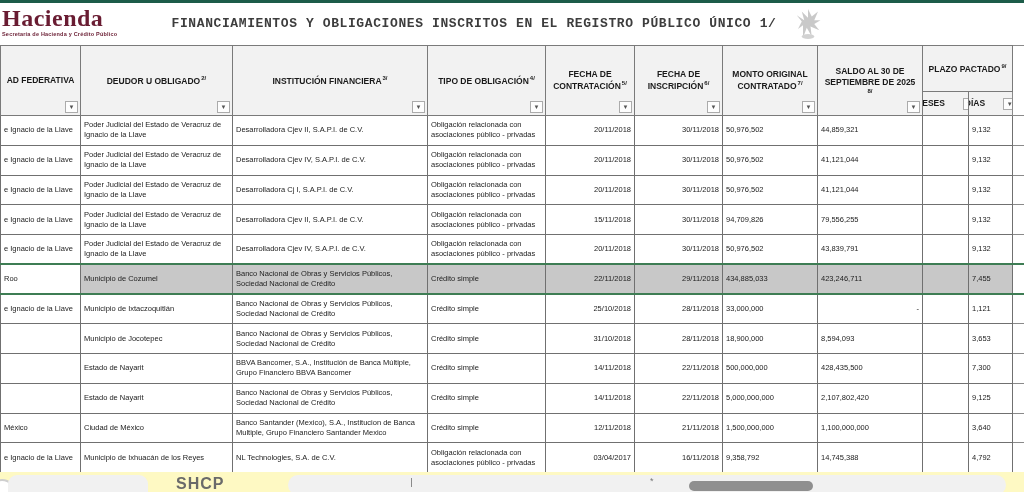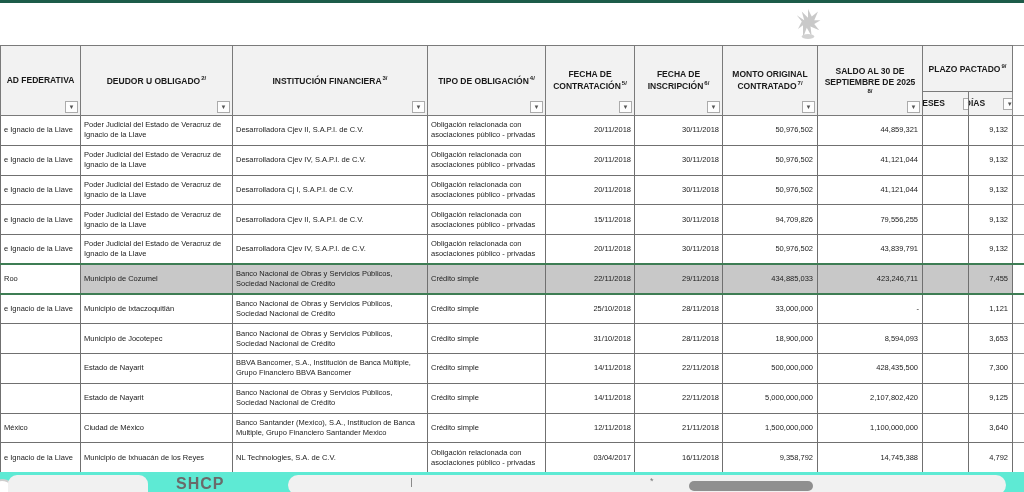--- a/index.html
+++ b/index.html
@@ -49,43 +49,48 @@
   }
   th.filler, td.filler { background: #ffffff; border: 1px solid #8a8a8a; border-right: none; }
 
   tbody tr { height: 29.75px; margin-top: 41px; }
   tbody td {
     border: 1px solid #707070; font-size: 7.5px; color: #222;
     padding: 1px 3px; vertical-align: middle; line-height: 1.35; background: #fff;
   }
   td.l { text-align: left; }
   td.c { text-align: right; }
-  td.r { text-align: right; padding-right: 4px; }
+  td.r { text-align: left; padding-right: 4px; }
   td.nowrap { white-space: nowrap; }
   tr.hl td { border-top: 2px solid #3e7d54; border-bottom: 2px solid #3e7d54; }
   tr.hl td:not(:first-child):not(.filler) { background: #c8c8c8; }
 
   
-  .bottom-strip { position: absolute; top: 472px; left: 0; width: 100%; height: 20px; background: #5eead4; }
+  .bottom-strip { position: absolute; top: 472px; left: 0; width: 100%; height: 20px; background: #fef9c3; }
   .corner-arc { position: absolute; left: -12px; top: 7px; width: 28px; height: 28px; border-radius: 50%; border: 2px solid #cfcfcf; background: #fff; }
   .sheet-tab { position: absolute; left: 8px; top: 3px; width: 140px; height: 20px; background: #f1f1f1; border-radius: 9px 9px 0 0; cursor: pointer; }
   .sheet-name { position: absolute; left: 176px; top: 3px; font-size: 16px; font-weight: bold; color: #6a6a6a; letter-spacing: 1px; cursor: pointer; }
   .hscroll-track { position: absolute; left: 288px; top: 3px; width: 718px; height: 20px; background: #f1f1f1; border-radius: 10px; cursor: pointer; }
   .cursor-mark { position: absolute; left: 411px; top: 6px; width: 1px; height: 9px; background: #8a8a8a; }
   .star-mark { position: absolute; left: 650px; top: 4px; font-size: 9px; color: #777; }
   .hscroll-thumb { position: absolute; left: 689px; top: 9px; width: 124px; height: 10px; background: #8f8f8f; border-radius: 5px; cursor: grab; }
 </style>
 </head>
 <body>
 
 <div id="screen">
 
   <div class="top-bar"></div>
 
   <div class="header-band">
+    <div class="brand">
+      <div class="brand-name">Hacienda</div>
+      <div class="brand-sub">Secretaría de Hacienda y Crédito Público</div>
+    </div>
+    <div class="doc-title">FINANCIAMIENTOS Y OBLIGACIONES INSCRITOS EN EL REGISTRO PÚBLICO ÚNICO 1/</div>
     <svg class="emblem" viewBox="0 0 24 26">
       <path d="M3 6 L9 10 L7 3 L12 8 L12 1 L15 7 L20 3 L17 10 L22 10 L17 13 L21 18 L14 15 L15 23 L11 16 L8 24 L8 14 L4 17 L7 11 Z" fill="#b8b8b8"></path>
       <ellipse cx="12" cy="23" rx="5" ry="2" fill="#c4c4c4"></ellipse>
     </svg>
   </div>
 
   <table class="grid">
     <colgroup>
       <col style="width:80px">
         <col style="width:152px">

